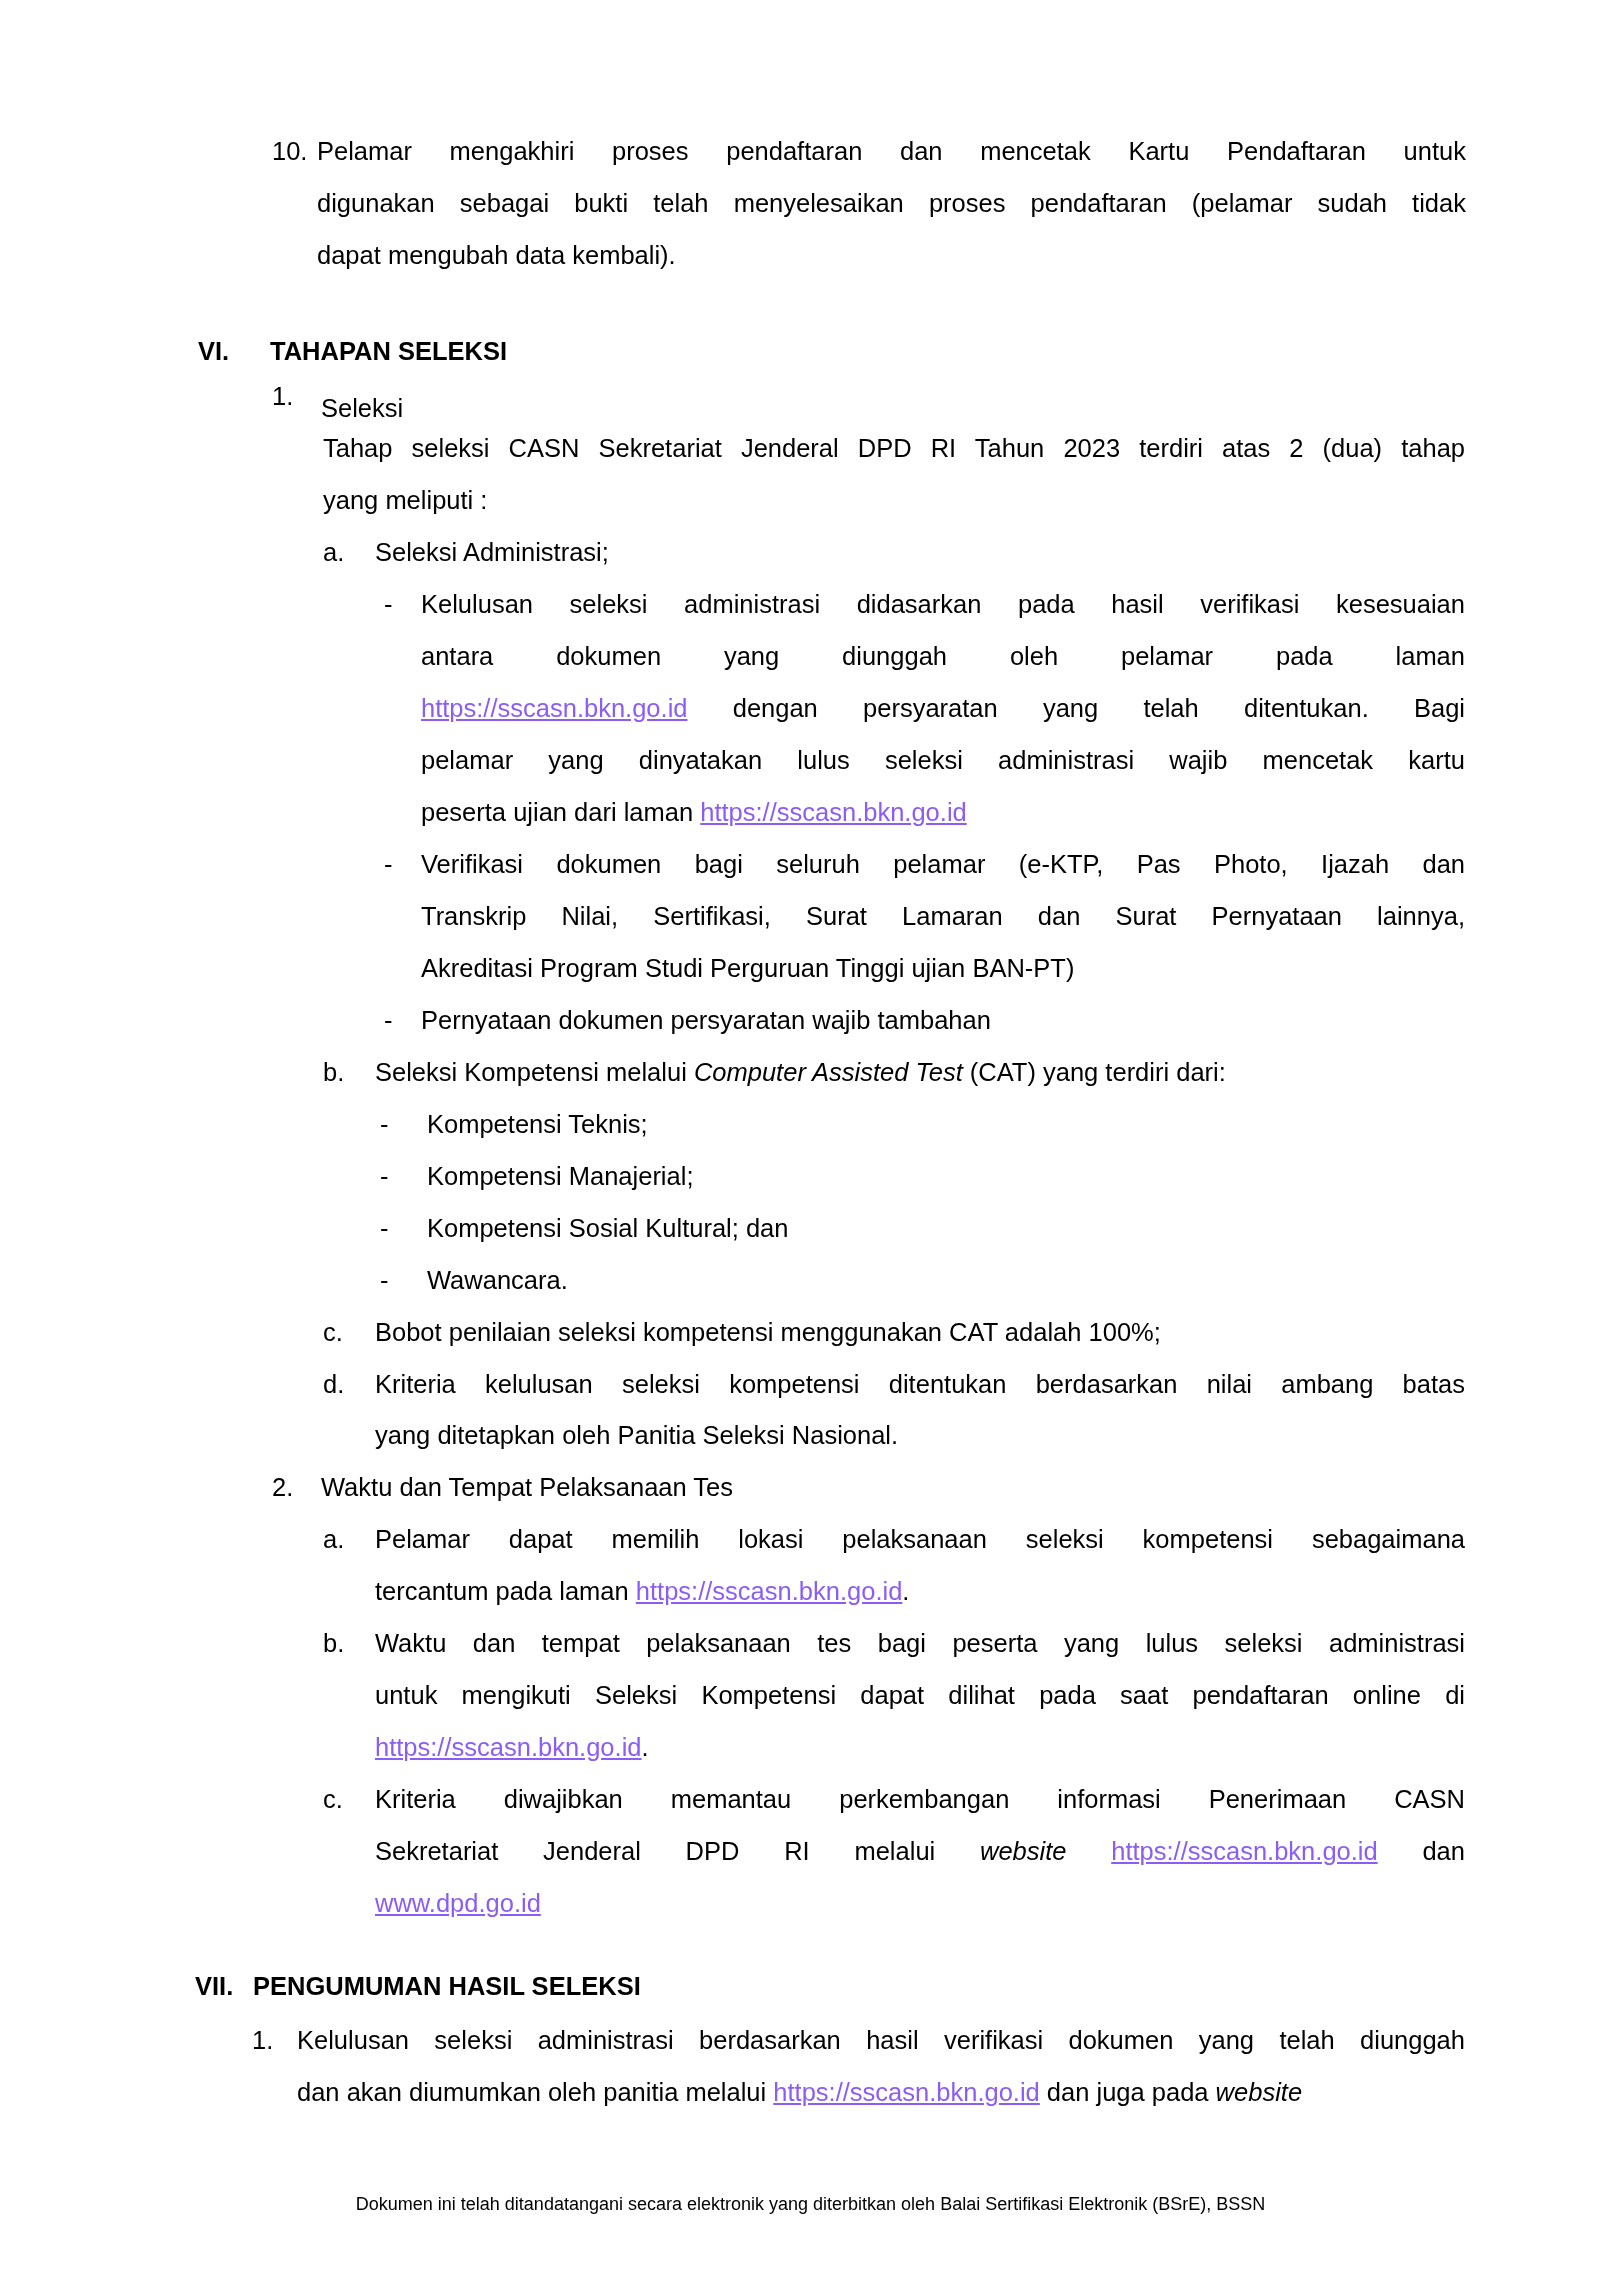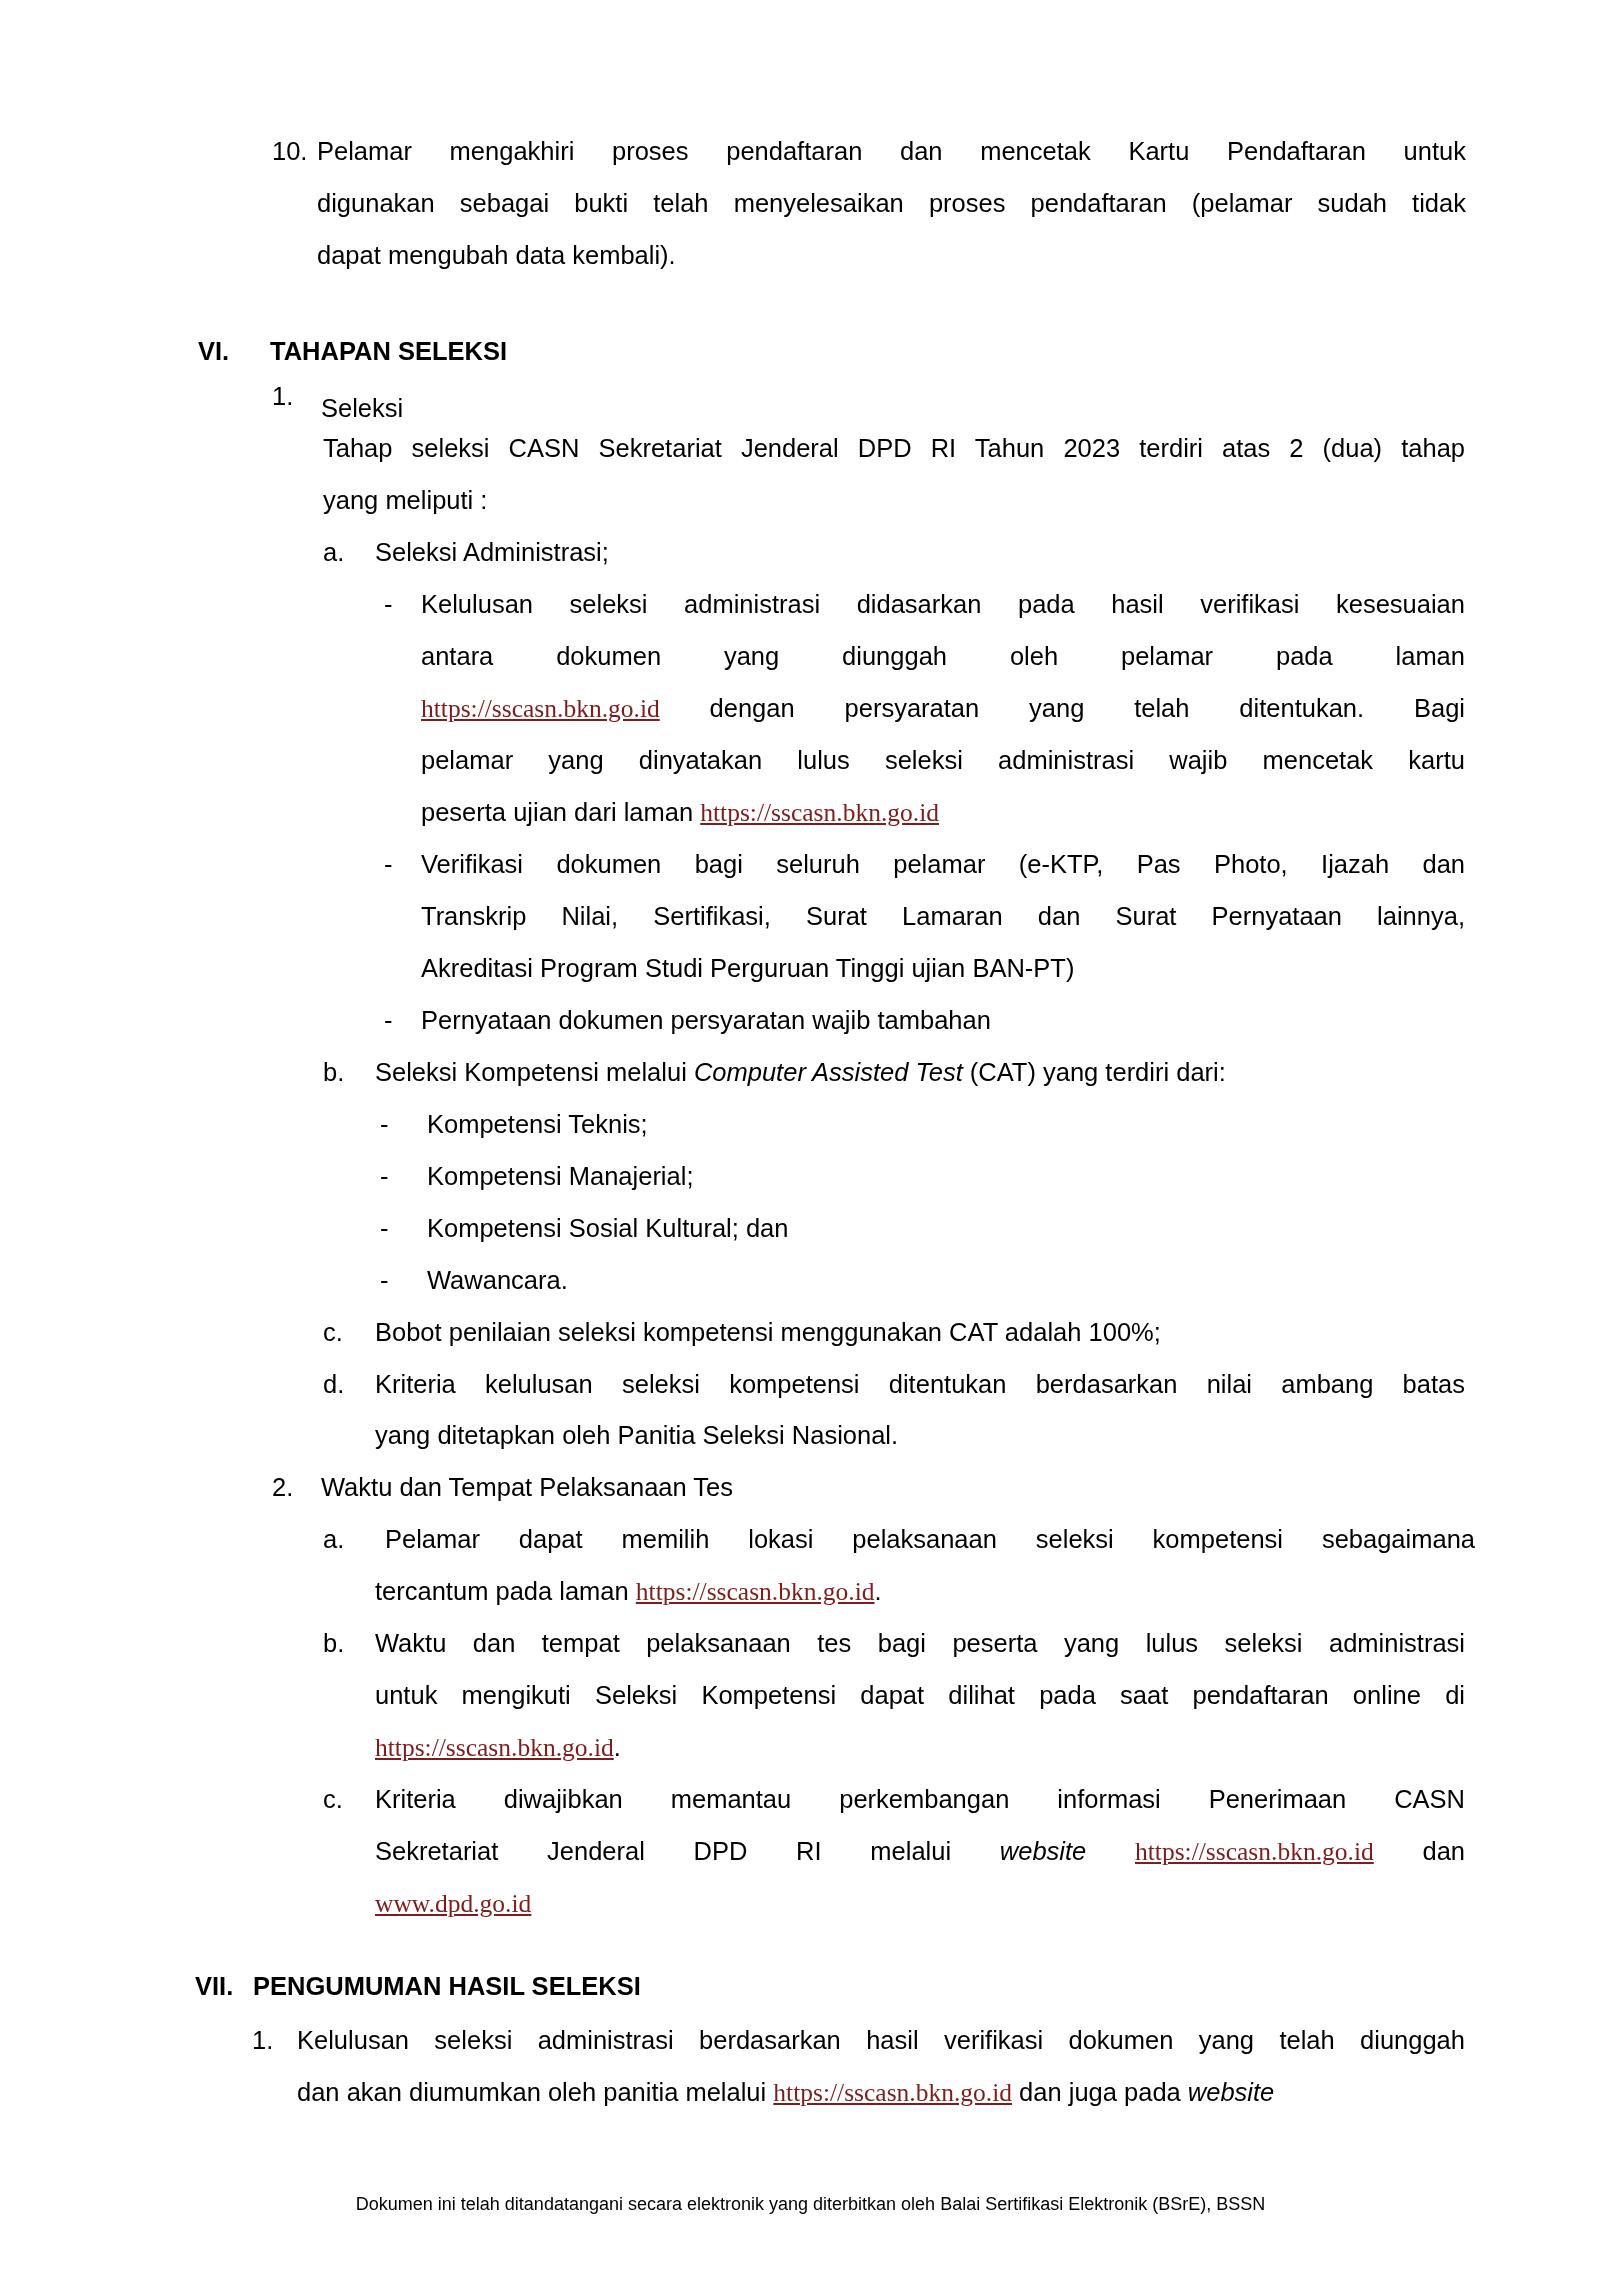--- a/index.html
+++ b/index.html
@@ -25,21 +25,21 @@
     text-align-last: justify;
   }
   .line.bold, .marker.bold { font-weight: bold; }
   .marker {
     position: absolute;
     height: 52px;
     line-height: 52px;
     white-space: nowrap;
   }
   .it { font-style: italic; }
-  a.lnk { color: #7f1d1d; text-decoration: underline; cursor: pointer; font-family: Liberation Serif, serif; }
+  a.lnk { color: #8b5cf6; text-decoration: underline; cursor: pointer; }
   .footer {
     position: absolute;
     left: 0;
     width: 1621px;
     text-align: center;
     font-size: 18px;
     line-height: 52px;
     height: 52px;
   }
 </style>
@@ -82,21 +82,21 @@
       <span class="marker" style="top: 1202px; left: 380px;">-</span>
       <div class="line" style="top: 1254px; left: 427px;"><span>Wawancara.</span></div>
       <span class="marker" style="top: 1254px; left: 380px;">-</span>
       <div class="line" style="top: 1306px; left: 375px;"><span>Bobot penilaian seleksi kompetensi menggunakan CAT adalah 100%;</span></div>
       <span class="marker" style="top: 1306px; left: 323px;">c.</span>
       <div class="line justify" style="top: 1358px; left: 375px; width: 1090px;"><span>Kriteria kelulusan seleksi kompetensi ditentukan berdasarkan nilai ambang batas</span></div>
       <span class="marker" style="top: 1358px; left: 323px;">d.</span>
       <div class="line" style="top: 1409px; left: 375px;"><span>yang ditetapkan oleh Panitia Seleksi Nasional.</span></div>
       <div class="line" style="top: 1461px; left: 321px;"><span>Waktu dan Tempat Pelaksanaan Tes</span></div>
       <span class="marker" style="top: 1461px; left: 272px;">2.</span>
-      <div class="line justify" style="top: 1513px; left: 375px; width: 1090px; margin-left: 10px;"><span>Pelamar dapat memilih lokasi pelaksanaan seleksi kompetensi sebagaimana</span></div>
+      <div class="line justify" style="top: 1513px; left: 375px; width: 1090px;"><span>Pelamar dapat memilih lokasi pelaksanaan seleksi kompetensi sebagaimana</span></div>
       <span class="marker" style="top: 1513px; left: 323px;">a.</span>
       <div class="line" style="top: 1565px; left: 375px;"><span>tercantum pada laman </span><a class="lnk" href="#">https://sscasn.bkn.go.id</a><span>.</span></div>
       <div class="line justify" style="top: 1617px; left: 375px; width: 1090px;"><span>Waktu dan tempat pelaksanaan tes bagi peserta yang lulus seleksi administrasi</span></div>
       <span class="marker" style="top: 1617px; left: 323px;">b.</span>
       <div class="line justify" style="top: 1669px; left: 375px; width: 1090px;"><span>untuk mengikuti Seleksi Kompetensi dapat dilihat pada saat pendaftaran online di</span></div>
       <div class="line" style="top: 1721px; left: 375px;"><a class="lnk" href="#">https://sscasn.bkn.go.id</a><span>.</span></div>
       <div class="line justify" style="top: 1773px; left: 375px; width: 1090px;"><span>Kriteria diwajibkan memantau perkembangan informasi Penerimaan CASN</span></div>
       <span class="marker" style="top: 1773px; left: 323px;">c.</span>
       <div class="line justify" style="top: 1825px; left: 375px; width: 1090px;"><span>Sekretariat Jenderal DPD RI melalui </span><span class="it">website</span><span> </span><a class="lnk" href="#">https://sscasn.bkn.go.id</a><span> dan</span></div>
       <div class="line" style="top: 1877px; left: 375px;"><a class="lnk" href="#">www.dpd.go.id</a></div>

